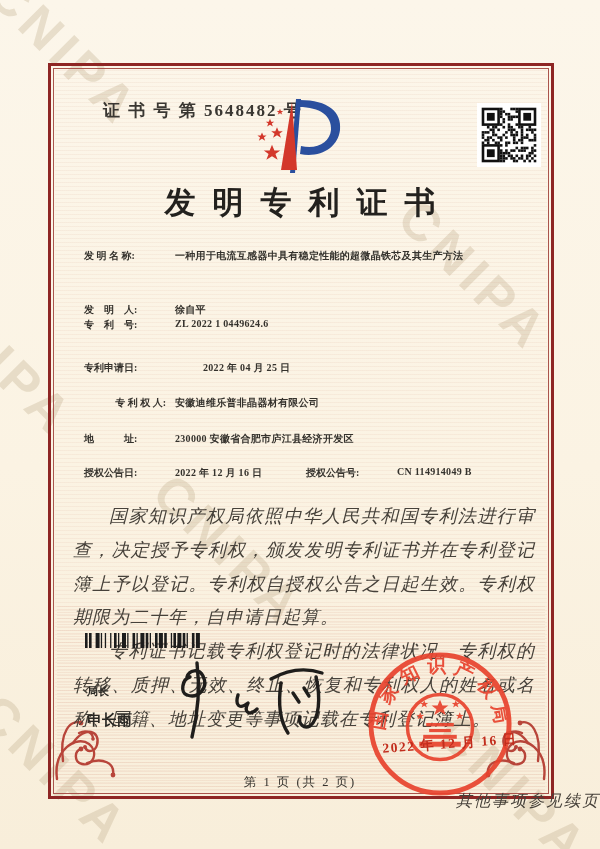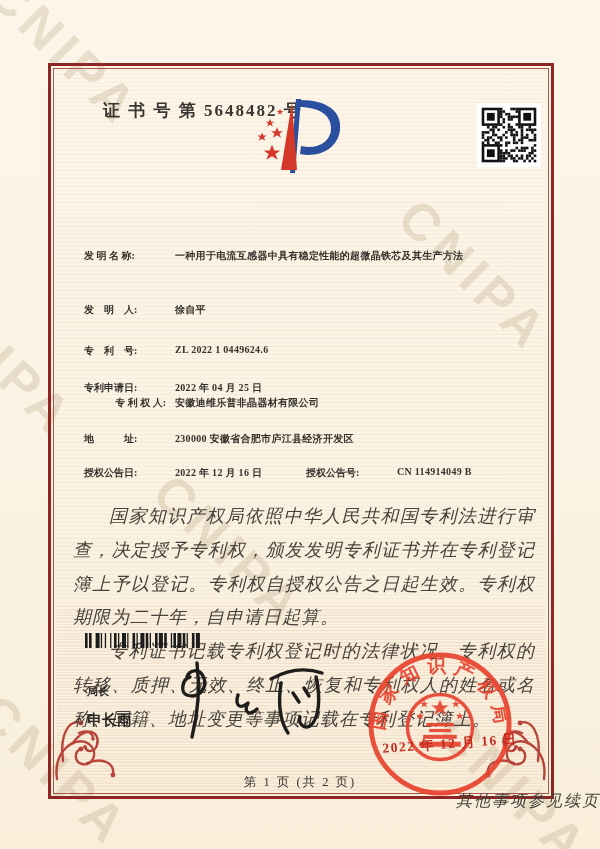--- a/index.html
+++ b/index.html
@@ -44,21 +44,21 @@
 
   .title{
     position:absolute; left:0; right:0; top:182px; text-align:center;
     font-size:31px; font-weight:700; letter-spacing:17px; text-indent:17px; color:#23211e;
   }
 
   .fields{ position:absolute; left:84px; top:0; width:472px; }
   .field-row{ position:absolute; display:flex; white-space:nowrap; font-size:10px; }
   .field-row .lbl{ font-weight:700; min-width:82px; color:#35322d; white-space:pre; }
   .field-row .val{ font-weight:700; margin-left:9px; color:#35322d; letter-spacing:0.3px; }
-  .r1{top:249px;} .r2{top:303px;} .r3{top:344px;} .r4{top:381px;}
+  .r1{top:249px;} .r2{top:303px;} .r3{top:318px;} .r4{top:361px;gap:28px;}
   .r5{top:396px;text-align:right;} .r6{top:432px;} .r7{top:466px;}
   .pair2{ position:absolute; left:222px; top:0; display:flex; }
 
   .body-text{
     position:absolute; left:73px; top:500px; width:462px;
     font-size:18px; line-height:1.88; letter-spacing:1px;
     font-style:italic; color:#46413a; text-align:justify;
   }
   .body-text p{ margin:0; text-indent:2em; }
 
@@ -305,20 +305,21 @@
         <rect x="7.300000000000001" y="7.300000000000001" width="13" height="13" fill="#fff"></rect>
         <rect x="9.9" y="9.9" width="7.800000000000001" height="7.800000000000001" fill="#111"></rect>
         <rect x="41.1" y="4.7" width="18.2" height="18.2" fill="#111"></rect>
         <rect x="43.7" y="7.300000000000001" width="13" height="13" fill="#fff"></rect>
         <rect x="46.300000000000004" y="9.9" width="7.800000000000001" height="7.800000000000001" fill="#111"></rect>
         <rect x="4.7" y="41.1" width="18.2" height="18.2" fill="#111"></rect>
         <rect x="7.300000000000001" y="43.7" width="13" height="13" fill="#fff"></rect>
         <rect x="9.9" y="46.300000000000004" width="7.800000000000001" height="7.800000000000001" fill="#111"></rect>
       </svg></div>
 
+  <div class="title">发明专利证书</div>
 
   <div class="fields">
     <div class="field-row r1">
       <span class="lbl">发 明 名 称:</span>
       <span class="val">一种用于电流互感器中具有稳定性能的超微晶铁芯及其生产方法</span>
     </div>
     <div class="field-row r2">
       <span class="lbl">发　明　人:</span>
       <span class="val">徐自平</span>
     </div>

